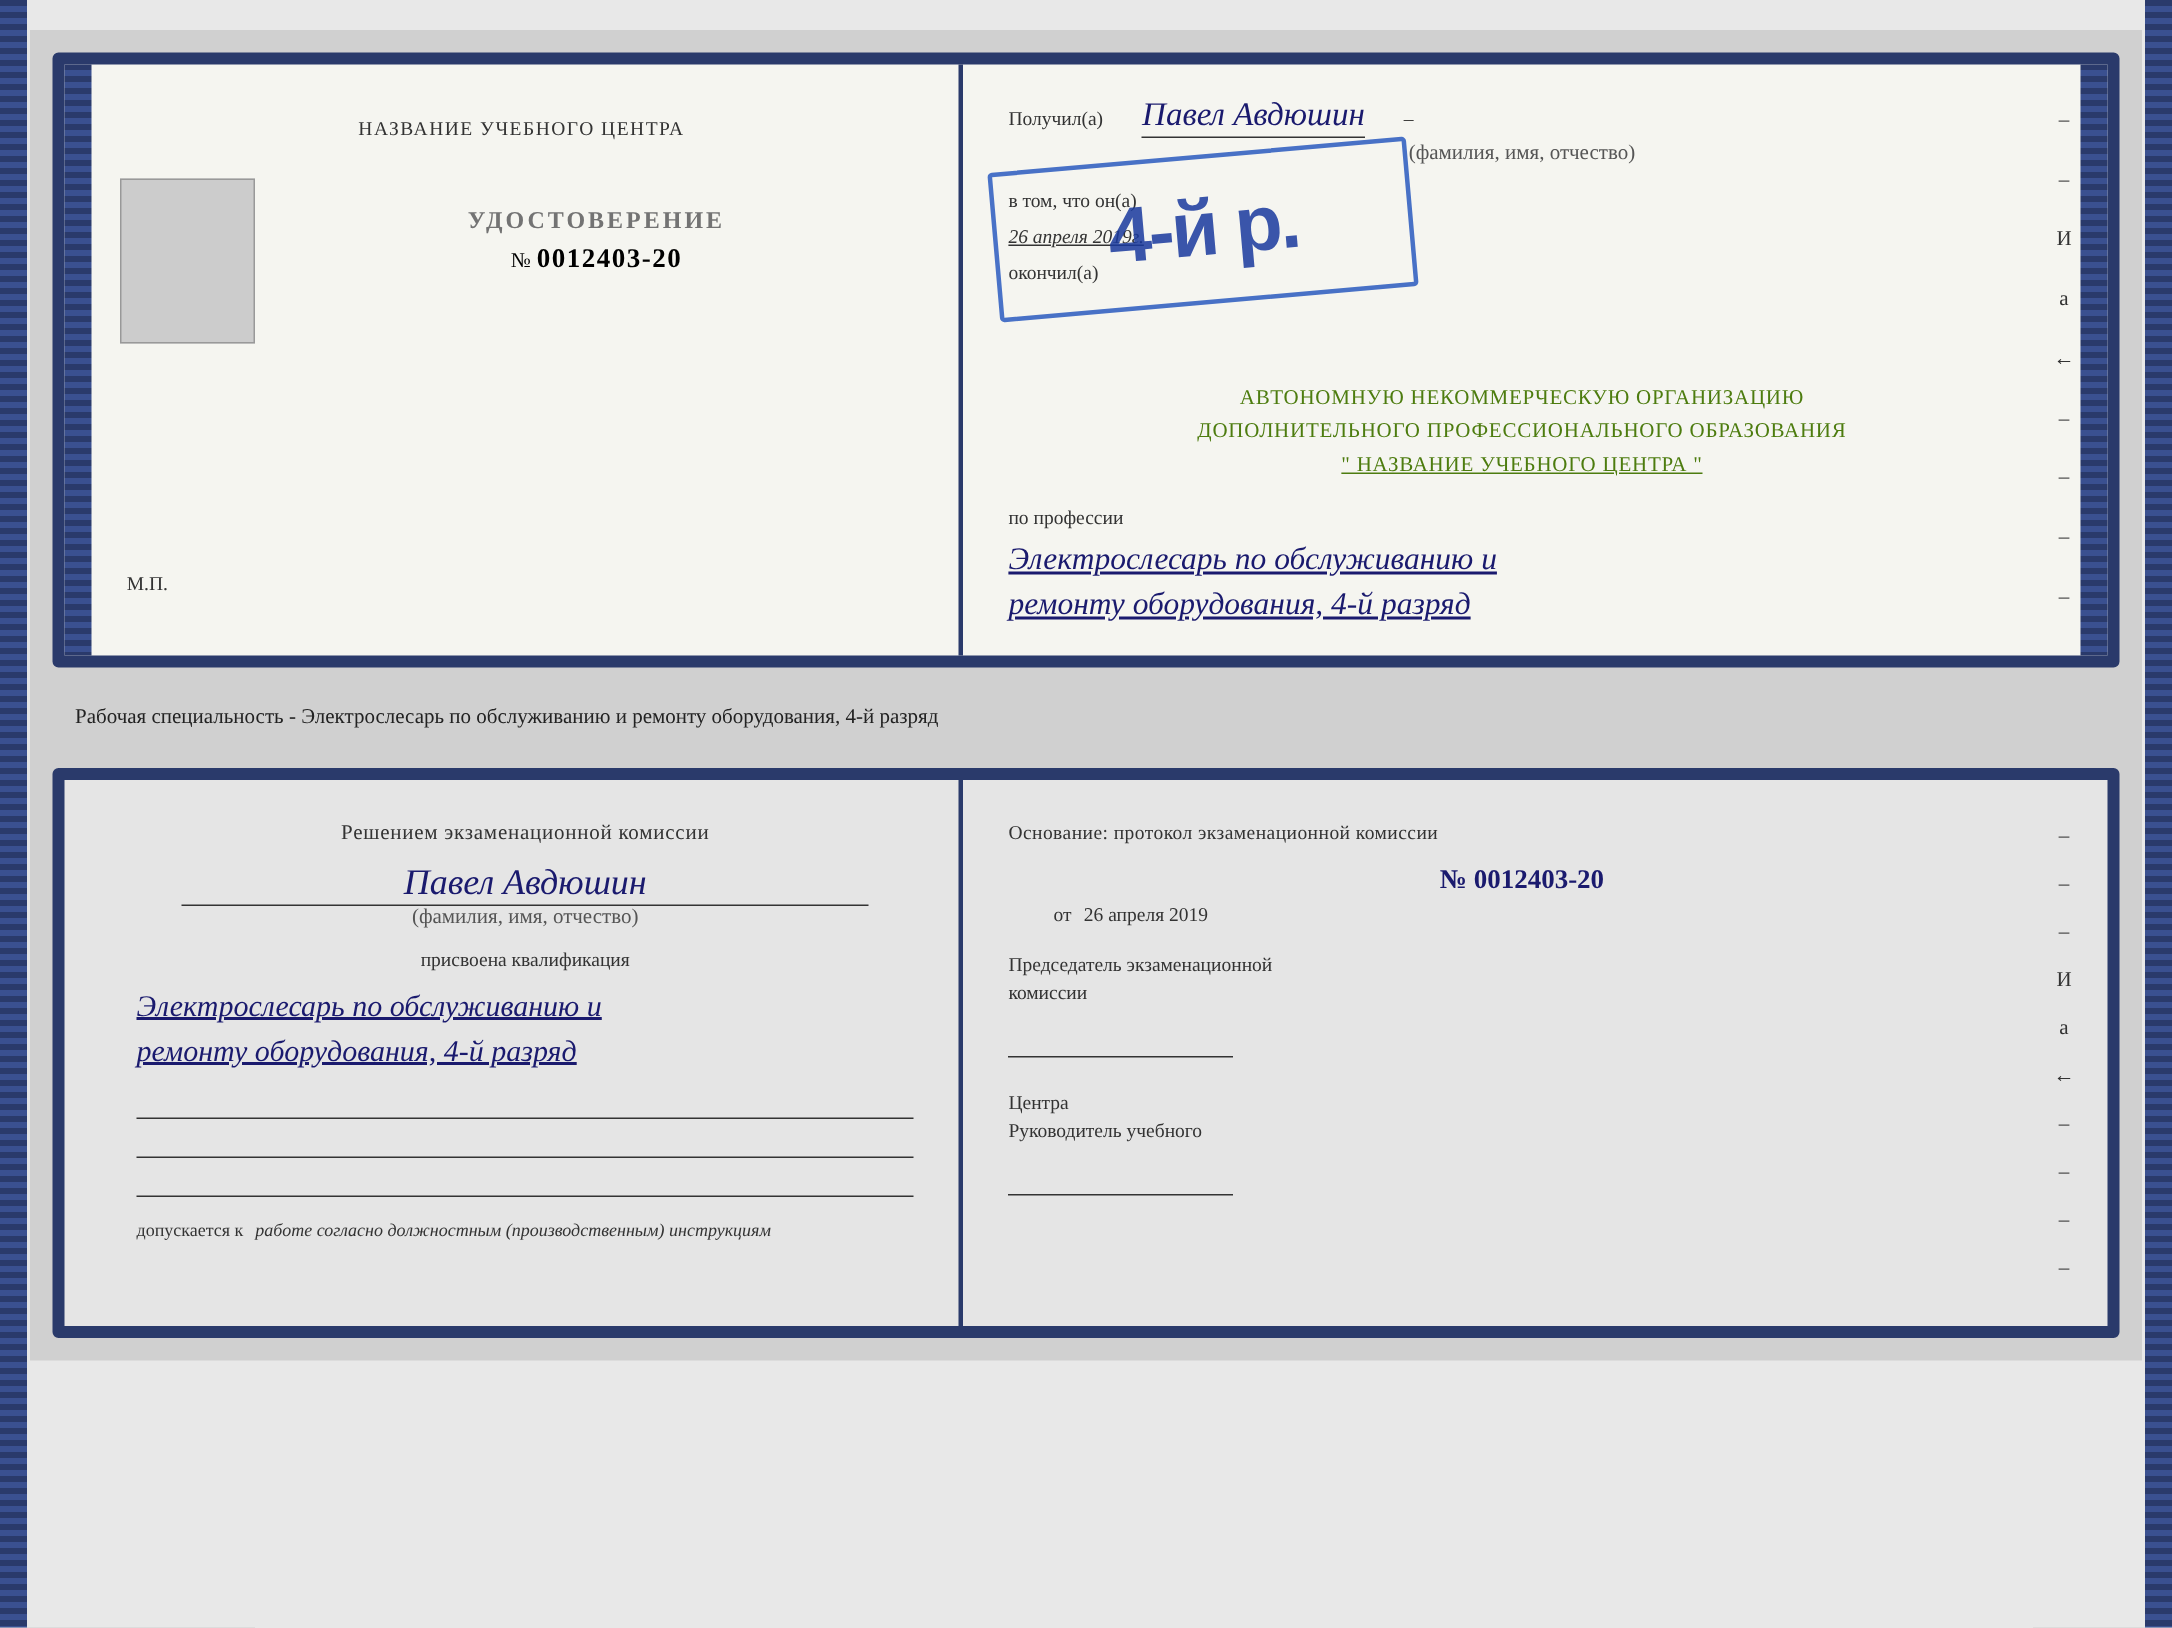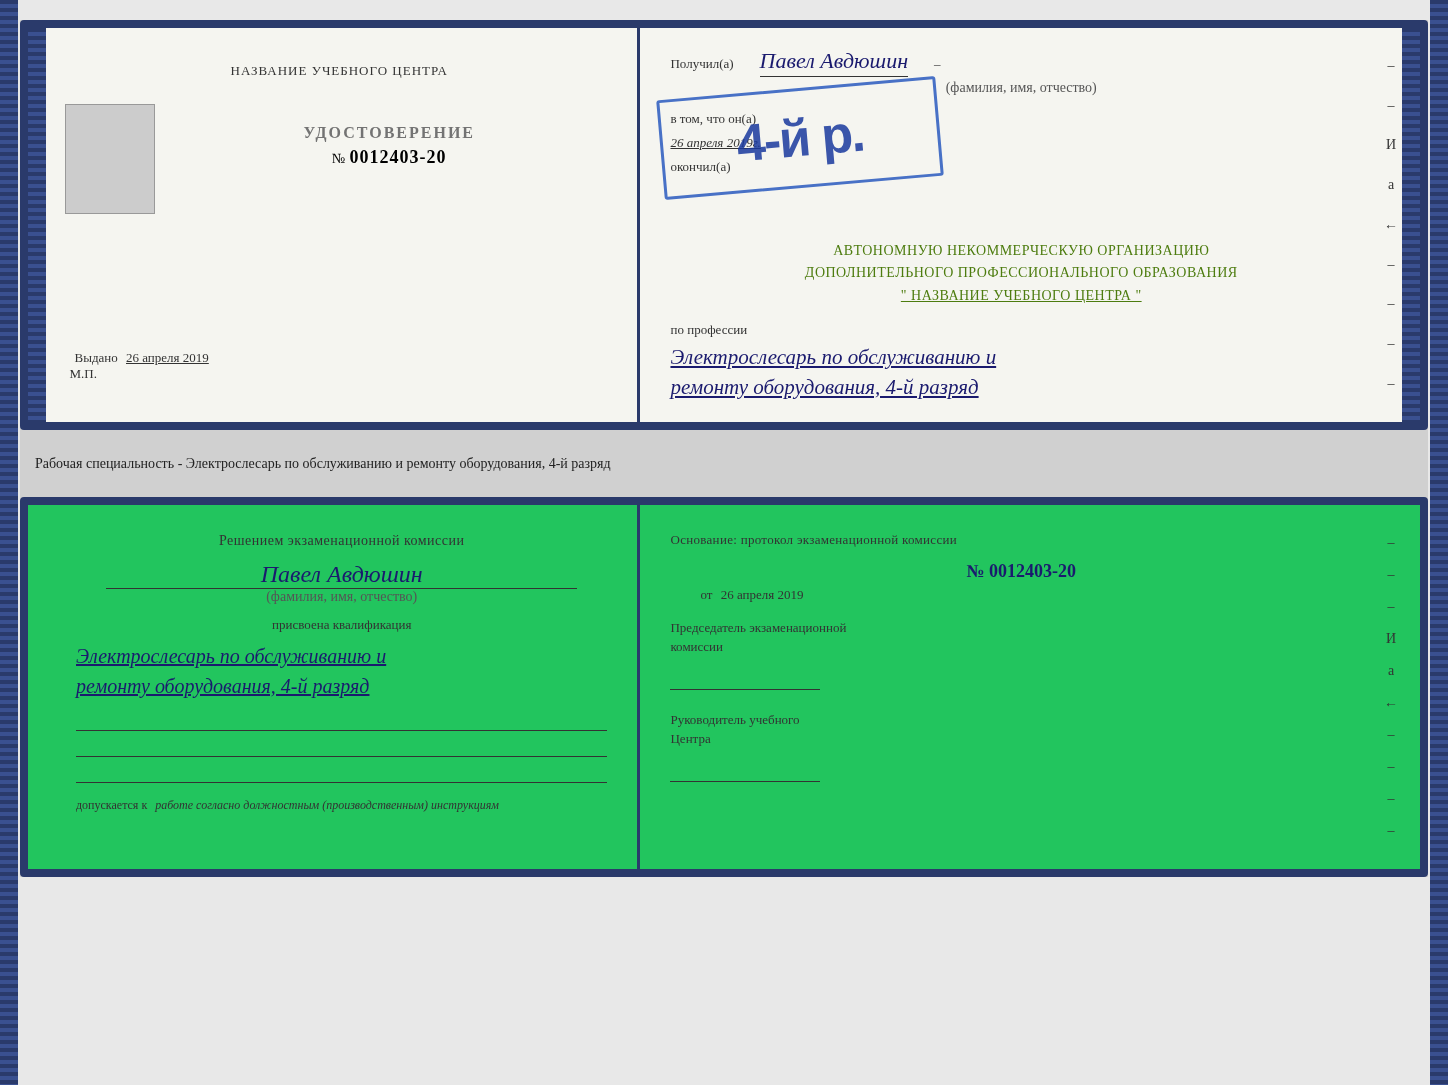--- a/index.html
+++ b/index.html
@@ -6,20 +6,21 @@
     body {
       background: #e8e8e8;
       font-family: 'Times New Roman', Times, serif;
       padding: 20px;
       width: 1448px;
       min-height: 1085px;
     }
 
     .page-wrapper {
       background: #d0d0d0;
+      padding: 15px;
       display: flex;
       flex-direction: column;
       gap: 15px;
     }
 
     
     .document-top {
       display: flex;
       background: #f5f5f0;
       border: 8px solid #2a3a6b;
@@ -243,21 +244,21 @@
     .middle-text {
       font-size: 14px;
       color: #222;
       padding: 8px 15px;
       line-height: 1.5;
     }
 
     
     .document-bottom {
       display: flex;
-      background: #22c55e;
+      background: #e5e5e5;
       border: 8px solid #2a3a6b;
       border-radius: 4px;
       min-height: 380px;
     }
 
     .bottom-left {
       width: 44%;
       border-right: 3px solid #2a3a6b;
       padding: 25px 30px;
       position: relative;
@@ -393,24 +394,20 @@
           <div class="udostoverenie-block" style="flex:1; text-align:center; padding-top:20px;">
             <div class="udostoverenie-title">УДОСТОВЕРЕНИЕ</div>
             <div style="margin-top:5px;">
               <span style="font-size:14px;">№</span>
               <span class="doc-number">0012403-20</span>
             </div>
           </div>
         </div>
 
         <div style="width:100%; margin-top:auto; padding-bottom:10px;">
-          <div class="vydano-line">
-            <span>Выдано</span>
-            <span class="underline-value" style="margin-left:5px;">26 апреля 2019</span>
-          </div>
           <div class="mp-line">М.П.</div>
         </div>
       </div>
     </div>
 
     <div class="doc-right">
       <div class="right-content">
 
         <div class="poluchil-line">
           <span style="font-size:13px;">Получил(a)</span>
@@ -511,22 +508,22 @@
           <span style="margin-left:5px;">26 апреля 2019</span>
         </div>
 
         <div class="chairman-block">
           <div class="chairman-title">Председатель экзаменационной</div>
           <div class="chairman-title">комиссии</div>
           <div class="chairman-sig-line"></div>
         </div>
 
         <div class="rukovoditel-block">
+          <div class="chairman-title">Центра</div>
           <div class="chairman-title">Руководитель учебного</div>
-          <div class="chairman-title">Центра</div>
           <div class="chairman-sig-line"></div>
         </div>
       </div>
 
       <div class="right-lines">
         <span class="right-dash">–</span>
         <span class="right-dash">–</span>
         <span class="right-dash">–</span>
         <span class="right-dash">И</span>
         <span class="right-dash">а</span>

